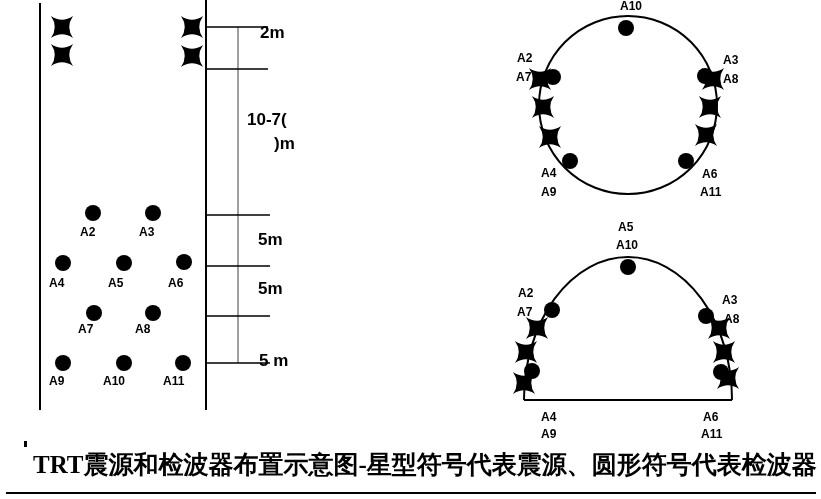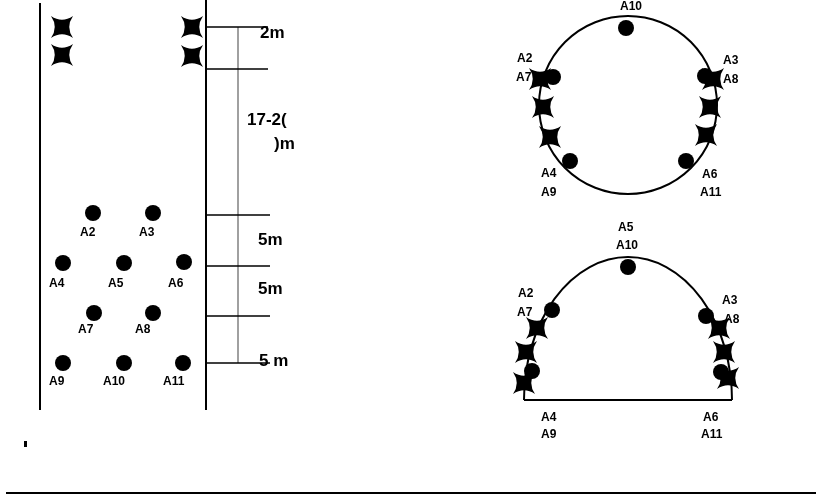--- a/index.html
+++ b/index.html
@@ -125,21 +125,21 @@
   <div class="lbl" style="left:49px;top:277px;">A4</div>
   <div class="lbl" style="left:108px;top:277px;">A5</div>
   <div class="lbl" style="left:168px;top:277px;">A6</div>
   <div class="lbl" style="left:78px;top:323px;">A7</div>
   <div class="lbl" style="left:135px;top:323px;">A8</div>
   <div class="lbl" style="left:49px;top:375px;">A9</div>
   <div class="lbl" style="left:103px;top:375px;">A10</div>
   <div class="lbl" style="left:163px;top:375px;">A11</div>
 
   <div class="lbl rlbl" style="left:260px;top:24px;">2m</div>
-  <div class="lbl rlbl" style="left:247px;top:111px;">17-2(</div>
+  <div class="lbl rlbl" style="left:247px;top:111px;">10-7(</div>
   <div class="lbl rlbl" style="left:274px;top:135px;">)m</div>
   <div class="lbl rlbl" style="left:258px;top:231px;">5m</div>
   <div class="lbl rlbl" style="left:258px;top:280px;">5m</div>
   <div class="lbl rlbl" style="left:259px;top:330px;margin-top:22px;">5 m</div>
 
   <div class="lbl" style="left:620px;top:0px;">A10</div>
   <div class="lbl" style="left:517px;top:52px;">A2</div>
   <div class="lbl" style="left:516px;top:71px;">A7</div>
   <div class="lbl" style="left:723px;top:54px;">A3</div>
   <div class="lbl" style="left:723px;top:73px;">A8</div>
@@ -154,14 +154,15 @@
   <div class="lbl" style="left:517px;top:306px;">A7</div>
   <div class="lbl" style="left:722px;top:294px;">A3</div>
   <div class="lbl" style="left:724px;top:313px;">A8</div>
   <div class="lbl" style="left:541px;top:411px;">A4</div>
   <div class="lbl" style="left:541px;top:428px;">A9</div>
   <div class="lbl" style="left:703px;top:411px;">A6</div>
   <div class="lbl" style="left:701px;top:428px;">A11</div>
 
   <div class="tickmark"></div>
 
+  <div class="caption">TRT震源和检波器布置示意图-星型符号代表震源、圆形符号代表检波器</div>
 
 </div>
 
 </body></html>

